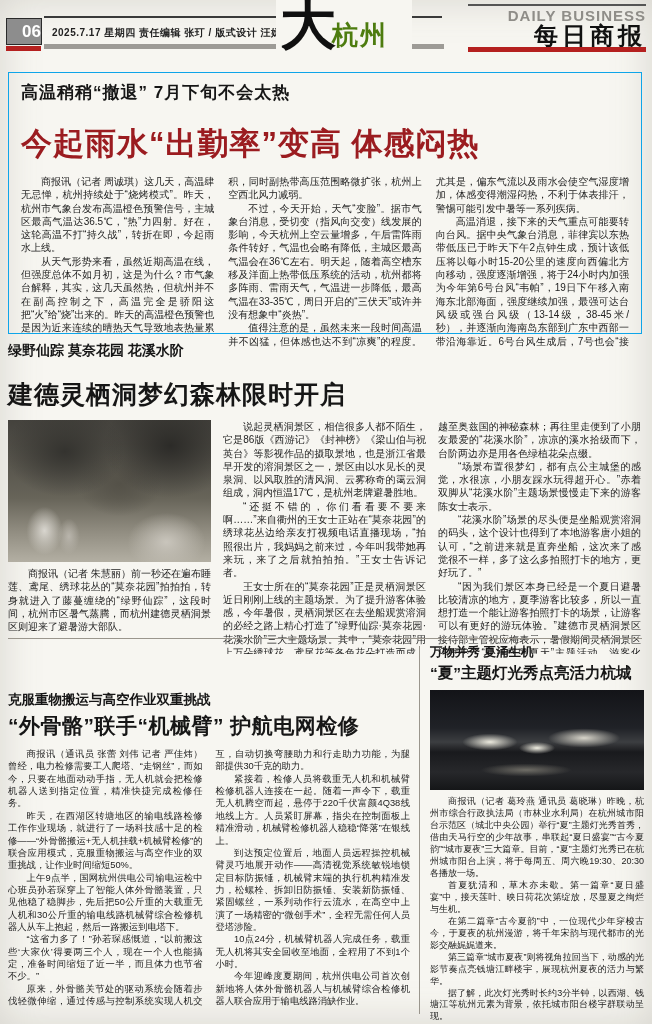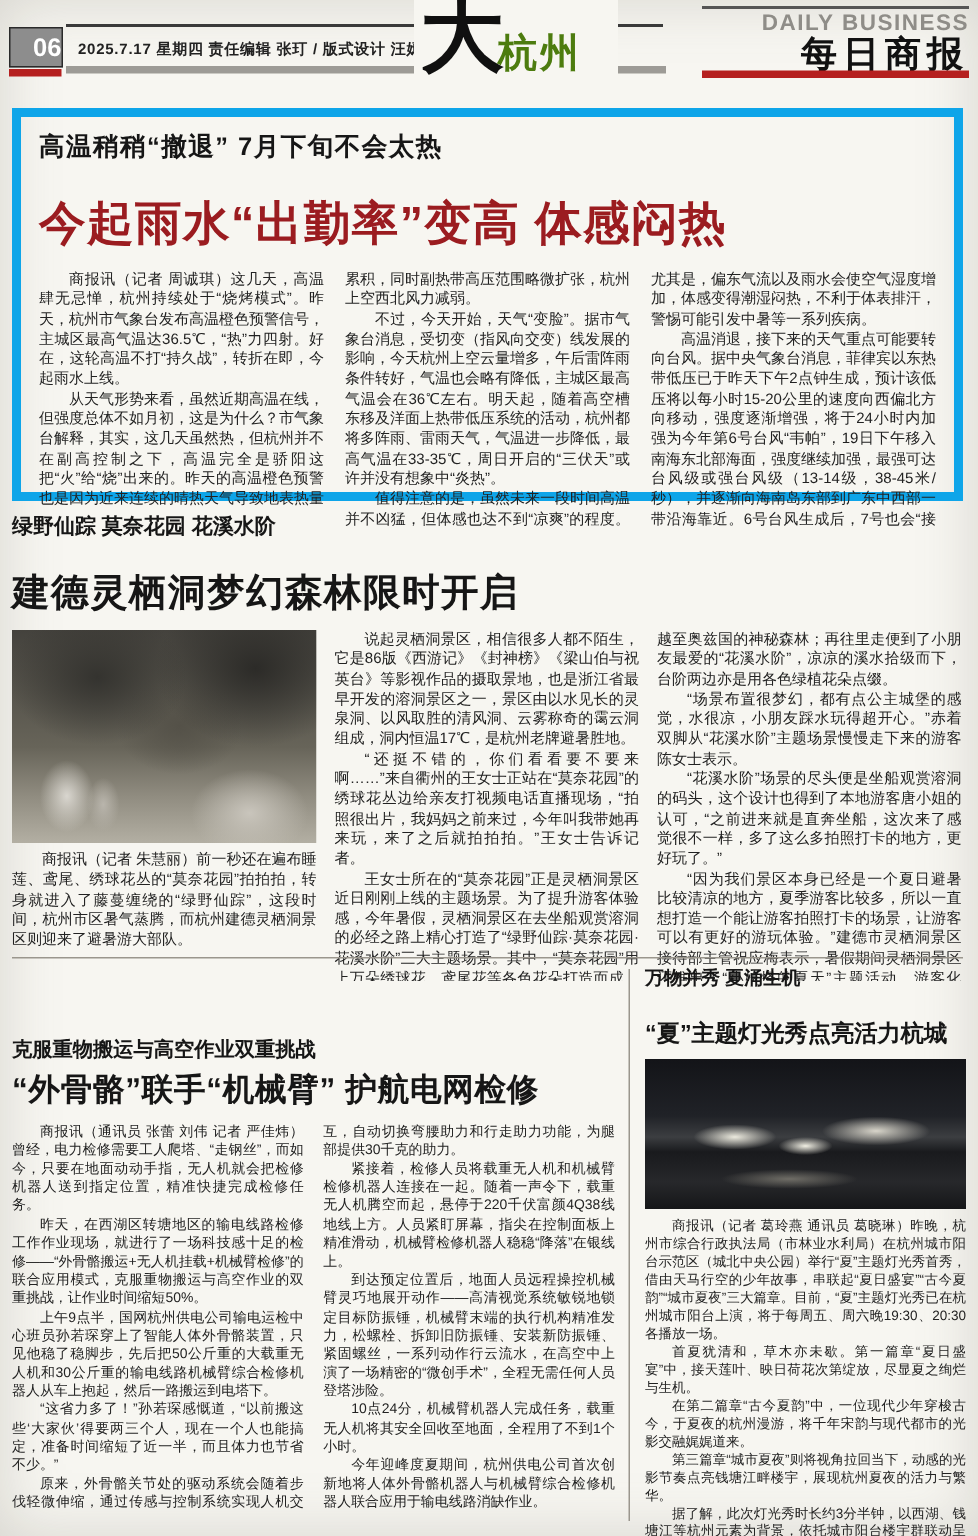--- a/index.html
+++ b/index.html
@@ -32,21 +32,21 @@
   
   .body-text { text-align:justify; font-size:10px; line-height:1.33; color:#222; }
   .body-text p { margin:0; text-indent:2em; }
   .col-continued p:first-child { text-indent:0; }
   .kicker { font-weight:bold; color:#161616; }
   .headline { font-weight:bold; color:#161616; }
 
   
   .art-weather {
     position:absolute; left:8px; top:72px; width:634px; height:262px;
-    border:6px solid #0ea5e9; box-sizing:border-box; padding:8px 12px;
+    border:1px solid #0ea5e9; box-sizing:border-box; padding:8px 12px;
   }
   .art-weather .kicker { font-size:17px; letter-spacing:1px; }
   .art-weather .headline { font-size:31px; letter-spacing:1px; color:#9b1c20; margin-top:19px; }
   .art-weather .cols3 { column-count:3; column-gap:14px; height:176px; overflow:hidden; margin-top:10px; }
 
   
   .art-cave { position:absolute; left:8px; top:342px; width:634px; height:292px; }
   .art-cave .kicker { font-size:14px; }
   .art-cave .headline { font-size:25px; letter-spacing:1px; margin-top:18px; }
   .art-cave .row { display:flex; gap:12px; margin-top:9px; }
@@ -69,21 +69,21 @@
   
   .art-grid { position:absolute; left:8px; top:644px; width:402px; height:372px;margin-top:47px; }
   .art-grid .kicker { font-size:13.5px; }
   .art-grid .headline { font-size:21px; letter-spacing:.5px; margin-top:3px; }
   .art-grid .cols2 { column-count:2; column-gap:13px; height:312px; overflow:hidden; margin-top:8px; }
   .art-grid .body-text { font-size:9.3px; }
 
   
   .art-light { position:absolute; left:430px; top:644px; width:214px; height:372px; }
   .art-light .kicker { font-size:12.5px; }
-  .art-light .headline { font-size:15.5px; margin-top:18px; }
+  .art-light .headline { font-size:15.5px; margin-top:2px; }
   .photo-city {
     width:214px; height:100px; margin-top:6px;
     background:
       radial-gradient(ellipse 46px 14px at 28% 52%, #eceade 0%, rgba(236,234,222,0) 60%),
       radial-gradient(ellipse 60px 16px at 72% 48%, #d8d5ca 0%, rgba(216,213,202,0) 60%),
       radial-gradient(ellipse 30px 10px at 50% 58%, #f2f0e4 0%, rgba(242,240,228,0) 60%),
       radial-gradient(ellipse 70px 10px at 45% 80%, #6f6d66 0%, rgba(111,109,102,0) 65%),
       linear-gradient(180deg, #131418 0%, #202227 38%, #3c3e41 52%, #191a1d 62%, #27282b 82%, #151618 100%);
   }
   .art-light .body-text { font-size:9px; height:226px; overflow:hidden; margin-top:6px; }

